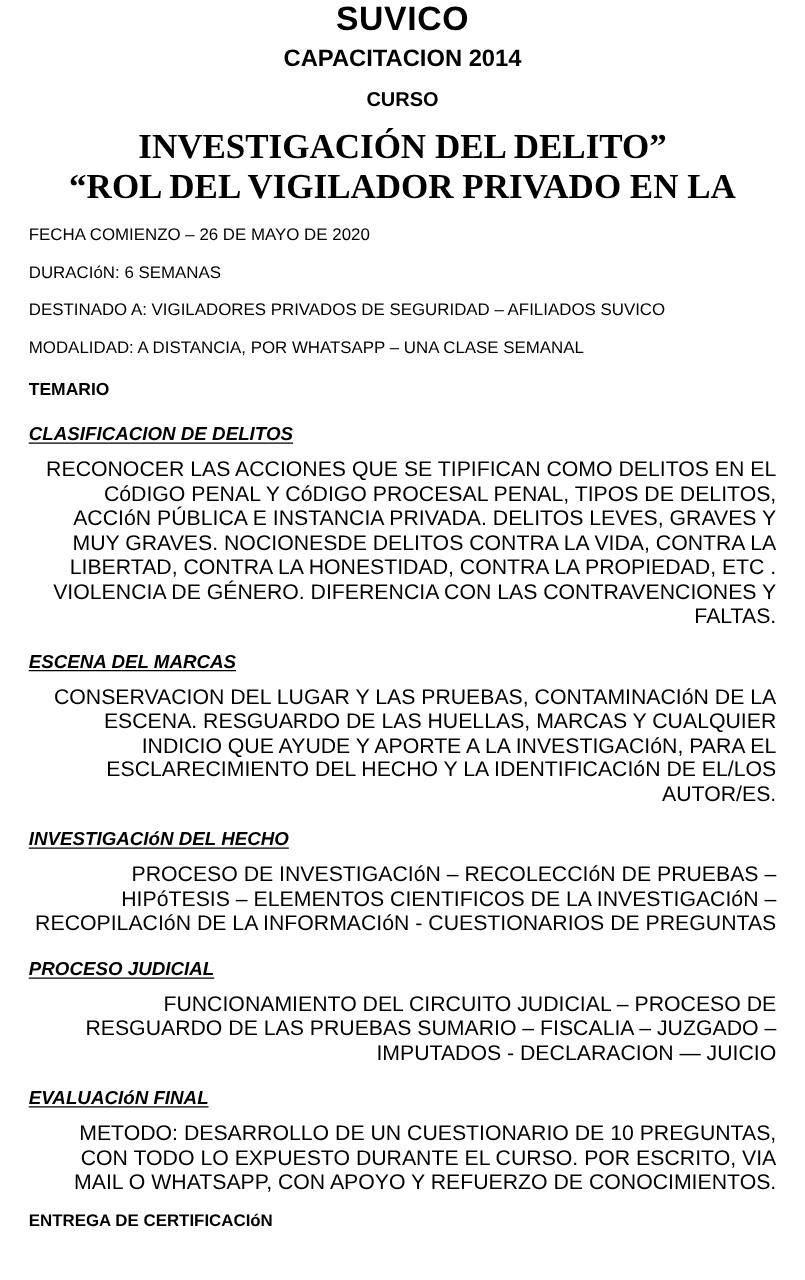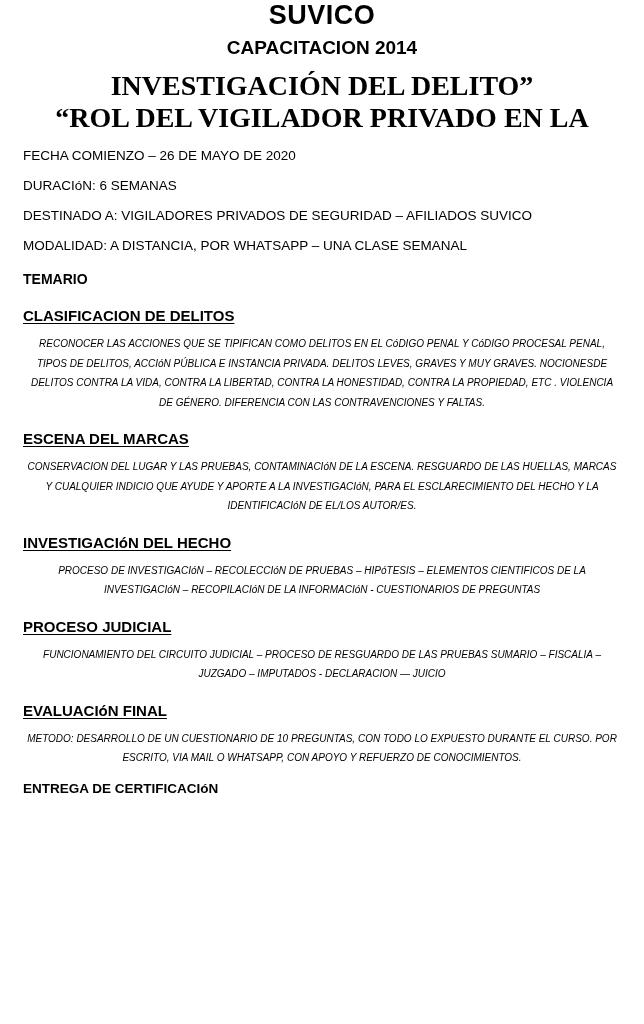--- a/index.html
+++ b/index.html
@@ -59,50 +59,51 @@
   }
   .section-head {
     font-weight: bold;
     font-size: 15px;
     line-height: 20px;
     margin: 17px 0 0 0;
   }
   .section-head .u {
     text-decoration: underline;
     text-underline-offset: 2px;
+    font-style: italic;
   }
   .temario-head {
     font-weight: bold;
     font-size: 14px;
     line-height: 19px;
     margin: 16px 0 12px 0;
   }
   .body-par {
-    font-size: 10px;
+    font-size: 17px;
     line-height: 19.5px;
     margin: 8px 0 0 0;
-    text-align: center;
-    font-style: italic;
+    text-align: right;
   }
   .tail-line {
     font-size: 13.5px;
     line-height: 17px;
     margin: 12px 0 0 0;
     font-weight: bold;
   }
 </style>
 </head>
 <body>
 
 <div class="page">
 
   <div class="org-title">SUVICO</div>
 
   <div class="sub-title">CAPACITACION 2014</div>
 
+  <div class="curso-label">CURSO</div>
 
   <div class="course-name">
     <div>INVESTIGACIÓN DEL DELITO”</div>
     <div>“ROL DEL VIGILADOR PRIVADO EN LA</div>
   </div>
 
   <div class="meta-line">FECHA COMIENZO – 26 DE MAYO DE 2020</div>
   <div class="meta-line">DURACIóN: 6 SEMANAS</div>
   <div class="meta-line">DESTINADO A: VIGILADORES PRIVADOS DE SEGURIDAD – AFILIADOS SUVICO</div>
   <div class="meta-line">MODALIDAD: A DISTANCIA, POR WHATSAPP  – UNA CLASE SEMANAL</div>

